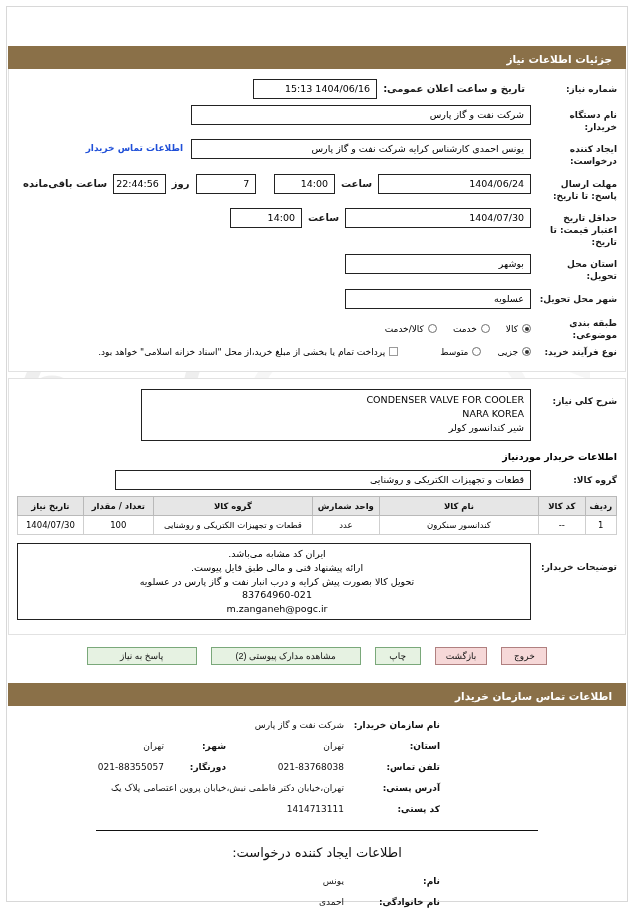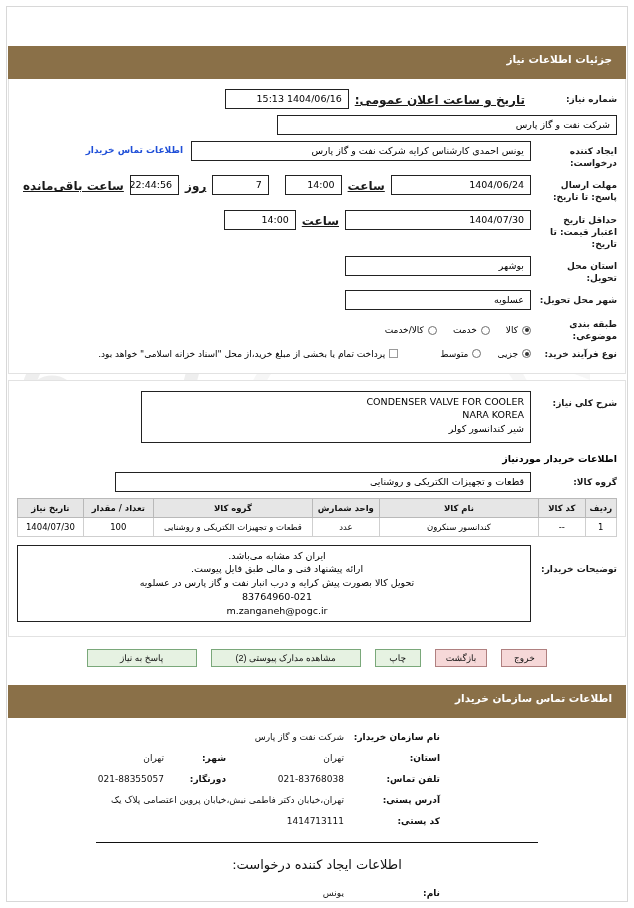--- a/index.html
+++ b/index.html
@@ -50,21 +50,21 @@
     width: 460px; height: 330px;
     pointer-events: none;
     opacity: .22;
   }
   
   .section-bar {
     background: #8a7048;
     color: #ffffff;
     font-size: 10.5px;
     font-weight: bold;
-    padding: 7px 14px 14px 10px;
+    padding: 7px 14px 4px 10px;
     text-align: right;
     margin: 0;
     letter-spacing: 0;
   }
   .panel {
     border: 1px solid #e2e2e2;
     border-top: none;
     background: #fff;
     padding: 10px 8px 8px 8px;
   }
@@ -101,26 +101,25 @@
   }
   .fbox.tall {
     height: auto;
     min-height: 52px;
     line-height: 1.45;
     padding: 3px 6px;
     white-space: pre-line;
     text-align: right;
   }
   .inline-lbl {
-    font-size: 12px;
+    font-size: 10px;
     font-weight: bold;
     color: #1a1a1a;
     padding: 4px 6px 0 6px;
     white-space: nowrap;
-    text-decoration: underline;
   }
   .linklike {
     color: #1f4fd8;
     font-size: 9px;
     font-weight: bold;
     padding: 4px 8px 0 4px;
     cursor: pointer;
     white-space: nowrap;
   }
   
@@ -303,20 +302,21 @@
 
     <div class="panel">
 
       <div class="frow">
         <div class="flabel">شماره نیاز:</div>
         <div class="inline-lbl">تاریخ و ساعت اعلان عمومی:</div>
         <div class="fbox" style="width:124px">1404/06/16 15:13</div>
       </div>
 
       <div class="frow">
+        <div class="flabel">نام دستگاه خریدار:</div>
         <div class="fbox w-wide">شرکت نفت و گاز پارس</div>
       </div>
 
       <div class="frow">
         <div class="flabel">ایجاد کننده درخواست:</div>
         <div class="fbox w-wide">یونس احمدی کارشناس کرایه شرکت نفت و گاز پارس</div>
         <div class="linklike">اطلاعات تماس خریدار</div>
       </div>
 
       <div class="frow">

